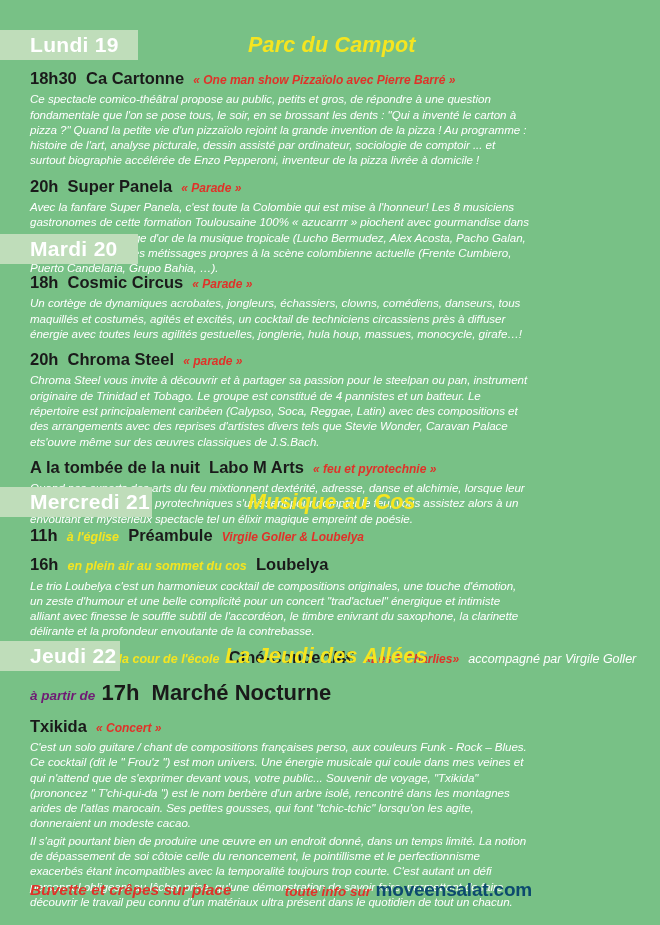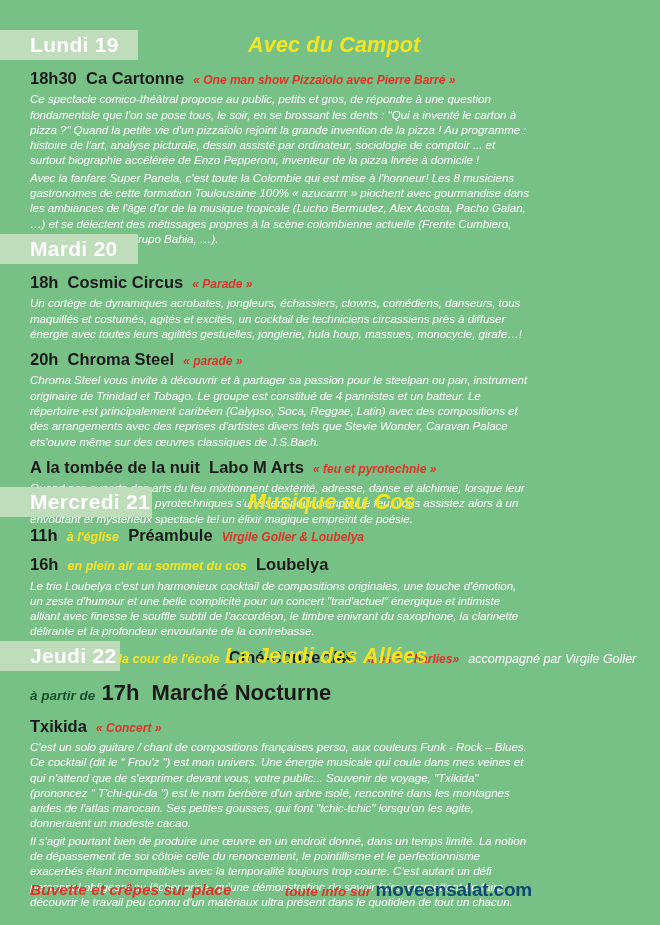--- a/index.html
+++ b/index.html
@@ -68,21 +68,21 @@
     font-weight:bold;
     font-size:12px;
   }
   .event-title .place-yellow {
     color:#f5e520;
     font-style:italic;
     font-weight:bold;
     font-size:12.5px;
   }
   .event-title .place-dark {
-    color:#14532d;
+    color:#701a75;
     font-style:italic;
     font-weight:bold;
     font-size:13.5px;
   }
   .event-title .trail {
     color:#ffffff;
     font-style:italic;
     font-weight:normal;
     font-size:12.5px;
   }
@@ -136,27 +136,28 @@
 </style>
 </head>
 <body style="background: rgb(120, 193, 134);">
 
 <div class="poster">
   <div id="days-root" style="position: absolute; inset: 0px;">
       <div class="day-section" style="position: absolute; left: 0px; right: 0px; top: 30px;">
         <div class="day-head">
           <div class="day-band" style="width: 138px; background: rgb(191, 221, 186);"></div>
           <div class="day-label">Lundi  19</div>
-          <div class="venue" style="left: 248px;">Avec du Campot</div>
+          <div class="venue" style="left: 248px;">Parc du Campot</div>
         </div>
         <div class="event">
           <div class="event-title"><span class="time">18h30</span>&nbsp; <span class="name">Ca Cartonne</span>&nbsp; <span class="genre">« One man show Pizzaïolo avec Pierre Barré »</span></div>
           <div class="desc">Ce spectacle comico-théâtral propose au public, petits et gros, de répondre à une question fondamentale que l'on se pose tous, le soir, en se brossant les dents : "Qui a inventé le carton à pizza ?" Quand la petite vie d'un pizzaïolo rejoint la grande invention de la pizza ! Au programme : histoire de l'art, analyse picturale, dessin assisté par ordinateur, sociologie de comptoir ...  et surtout biographie accélérée de Enzo Pepperoni, inventeur de la pizza livrée à domicile !</div>
         </div>
         <div class="event">
+          <div class="event-title"><span class="time">20h</span>&nbsp; <span class="name">Super Panela</span>&nbsp; <span class="genre">« Parade »</span></div>
           <div class="desc">Avec la fanfare Super Panela, c'est toute la Colombie qui est mise à l'honneur! Les 8 musiciens gastronomes de cette formation Toulousaine 100% « azucarrrr » piochent avec gourmandise dans les ambiances de l'âge d'or de la musique tropicale (Lucho Bermudez, Alex Acosta, Pacho Galan, …) et se délectent des métissages propres à la scène colombienne actuelle (Frente Cumbiero, Puerto Candelaria, Grupo Bahia, …).</div>
         </div>
       </div>
       <div class="day-section" style="position: absolute; left: 0px; right: 0px; top: 234px;">
         <div class="day-head">
           <div class="day-band" style="width: 138px; background: rgb(191, 221, 186);"></div>
           <div class="day-label">Mardi  20</div>
         </div>
         <div class="event">
           <div class="event-title"><span class="time">18h</span>&nbsp; <span class="name">Cosmic Circus</span>&nbsp; <span class="genre">« Parade »</span></div>

